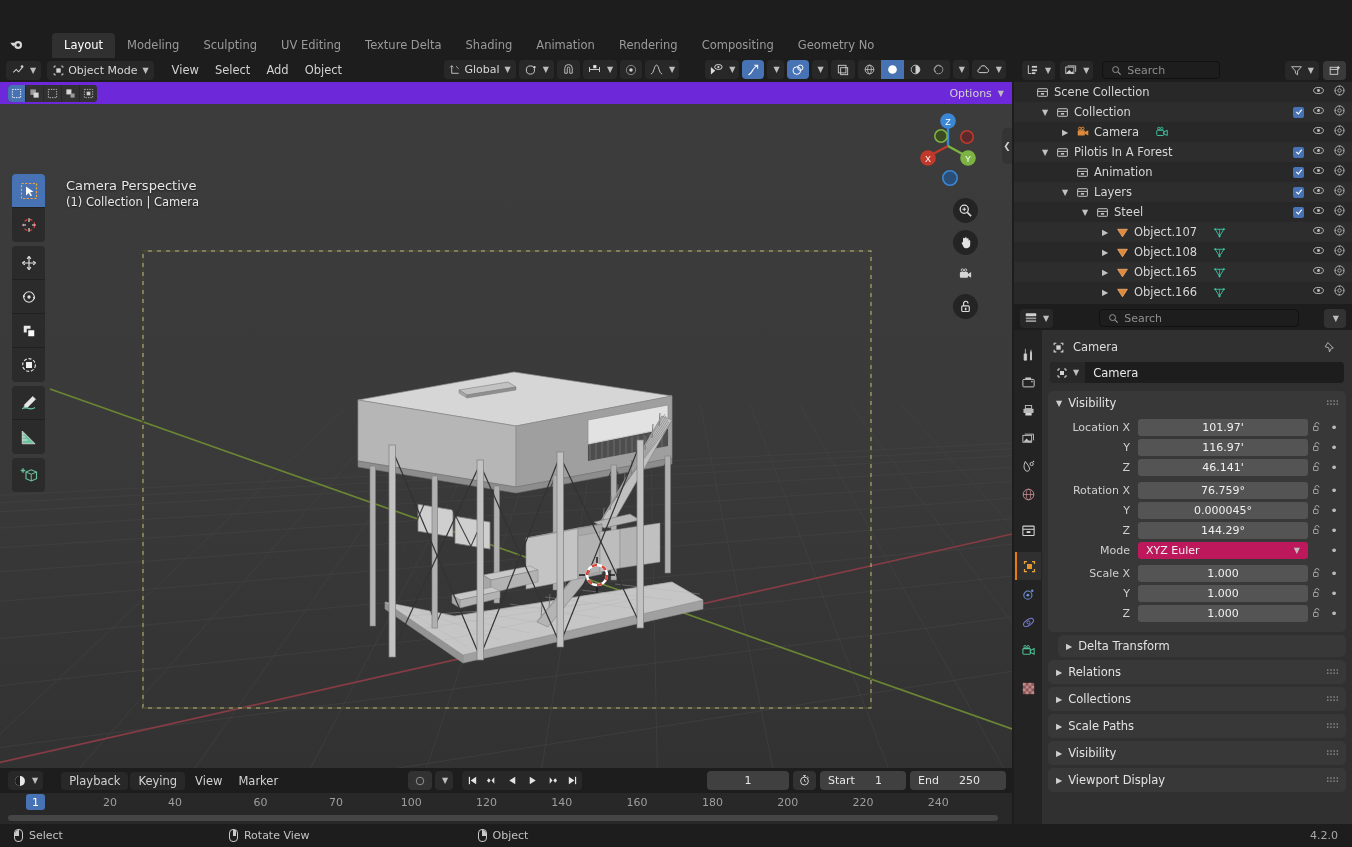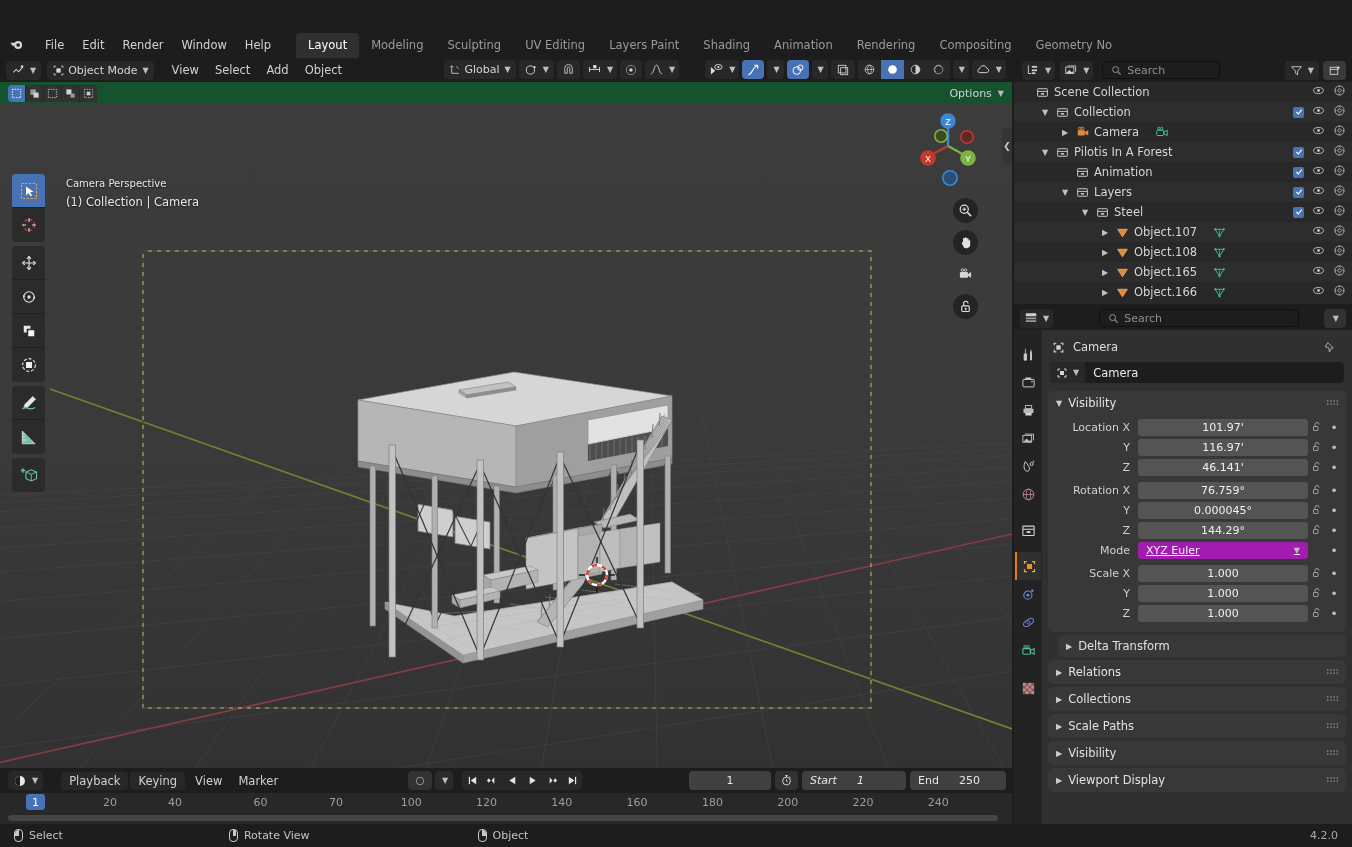--- a/index.html
+++ b/index.html
@@ -42,34 +42,34 @@
   .ctlgrp { display: flex; align-items: center; height: 19px; background: #282828; border-radius: 4px; overflow: hidden; }
   .ctlgrp .idblock { display:flex; align-items:center; height:19px; background:#1d1d1d; padding: 0 4px 0 4px; border-radius:4px 0 0 4px;}
   .ctlgrp .namefield { background:#282828; padding: 0 10px 0 6px; font-size: 11px; color:#e3e3e3; height:19px; display:flex;align-items:center; min-width:66px;}
   .icobtn { width: 19px; height: 19px; display: flex; align-items: center; justify-content: center; }
   .icobtn.on { background: #3d3d3d; }
   .chev { font-size: 8px; color: #bdbdbd; margin-left: 2px; }
 
   
   .viewport { position: absolute; left: 0; top: 58px; width: 1012px; height: 710px; background: #303030; }
   .vp-header { position:absolute; top:0; left:0; width:1012px; height:24px; background:#1d1d1d; display:flex; align-items:center; gap:2px; padding-left:6px;}
-  .vp-header2 { position:absolute; top:24px; left:0; width:1012px; height:22px; background:#14532d; display:flex; align-items:center; padding-left:8px;}
+  .vp-header2 { position:absolute; top:24px; left:0; width:1012px; height:22px; background:#6d28d9; display:flex; align-items:center; padding-left:8px;}
   .vp-btn { height:19px; display:flex; align-items:center; justify-content:center; background:#282828; border-radius:4px; padding:0 5px; color:#d6d6d6; font-size:11px; gap:3px;}
   .vp-plain { padding:2px 8px; color:#d2d2d2; font-size:11.5px; }
 
   .vp-canvas { position:absolute; left:0; top:46px; width:1012px; height:664px; overflow:hidden; }
 
   .sel-modes { display:flex; gap:1px; background:#282828; border-radius:4px; overflow:hidden; height:17px;}
   .sel-mode { width:17px; height:17px; background:#323232; display:flex;align-items:center;justify-content:center;}
   .sel-mode.active { background:#4772b3; }
 
   .options-btn { position:absolute; right:8px; top:2px; height:18px; display:flex; align-items:center; gap:4px; color:#d2d2d2; font-size:11px; }
 
   
-  .vp-text { position:absolute; left:66px; top:120px; font-size:10px; color:#e8e8e8; text-shadow:0 1px 2px rgba(0,0,0,.6); }
+  .vp-text { position:absolute; left:66px; top:120px; font-size:13px; color:#e8e8e8; text-shadow:0 1px 2px rgba(0,0,0,.6); }
   .vp-text2 { position:absolute; left:66px; top:137px; font-size:11.5px; color:#e8e8e8; text-shadow:0 1px 2px rgba(0,0,0,.6); }
 
   
   .toolbar { position:absolute; left:12px; top:116px; width:33px; display:flex; flex-direction:column; gap:0px; }
   .tool { width:33px; height:34px; background:#2b2b2b; display:flex; align-items:center; justify-content:center; border-bottom:1px solid #212121; }
   .tool:first-child { border-radius:4px 4px 0 0; }
   .tool.sel { background:#4772b3; }
   .tool.grp-end { margin-bottom:4px; border-radius:0 0 4px 4px; border-bottom:none; }
   .tool.grp-start { border-radius:4px 4px 0 0; }
   .tool.single { border-radius:4px; border-bottom:none; margin-bottom:4px; }
@@ -117,21 +117,21 @@
   .idrow { margin:0 8px 8px 8px; height:21px; background:#1d1d1d; border-radius:4px; display:flex; align-items:center; }
   .idrow .left { display:flex; align-items:center; gap:3px; padding:0 6px; height:21px; background:#282828; border-radius:4px 0 0 4px;}
   .idrow .nm { padding-left:8px; font-size:11.5px; color:#e8e8e8;}
   .panel { margin:0 6px 3px 6px; background:#383838; border-radius:5px; }
   .panel-hdr { height:24px; display:flex; align-items:center; padding:0 8px; font-size:11.5px; color:#e2e2e2; gap:6px; position:relative;}
   .grip { position:absolute; right:8px; top:9px; width:11px; height:7px;}
   .panel-body { padding:3px 4px 8px 4px; }
   .frow { display:flex; align-items:center; height:18px; margin-bottom:2px; }
   .flabel { width:86px; text-align:right; padding-right:8px; font-size:11px; color:#d0d0d0;}
   .fval { flex:1; height:17px; background:#545454; border-radius:3px; display:flex; align-items:center; justify-content:center; font-size:11px; color:#f0f0f0; }
-  .fval.dropdown { background:#a21caf; justify-content:space-between; padding:0 8px;text-decoration:underline; }
+  .fval.dropdown { background:#be185d; justify-content:space-between; padding:0 8px; }
   .flock { width:18px; display:flex; align-items:center; justify-content:center; }
   .fdot { width:16px; display:flex; align-items:center; justify-content:center; color:#b9b9b9; font-size:13px; }
   .subpanel { margin:3px 6px 3px 16px; height:22px; display:flex; align-items:center; gap:6px; font-size:11.5px; color:#e2e2e2; background:#383838; border-radius:5px; padding-left:8px;}
   .sep { height:3px; }
 
   
   .statusbar { position:absolute; left:0; top:824px; width:1352px; height:23px; background:#1d1d1d; display:flex; align-items:center; color:#c2c2c2; font-size:11px; }
   .sb-item { display:flex; align-items:center; gap:6px; }
   .mouse-ico { width:9px; height:13px; border:1px solid #c9c9c9; border-radius:4px; position:relative; }
   .mouse-ico.lb::before { content:""; position:absolute; left:0; top:0; width:4px; height:6px; background:#c9c9c9; border-radius:4px 0 0 0;}
@@ -144,33 +144,26 @@
 
 <div class="app">
 
 
   <div class="topbar">
     <svg class="blender-logo" viewBox="0 0 24 24">
       <circle cx="13.5" cy="12" r="5.2" fill="#d8d8d8"></circle>
       <circle cx="13.5" cy="12" r="2.4" fill="#1d1d1d"></circle>
       <path d="M3 9 L11 9 L7 14 Z" fill="#d8d8d8"></path>
     </svg>
-    <div id="menus" style="display:flex;">
-        <div class="menu-item">File</div>
-        <div class="menu-item">Edit</div>
-        <div class="menu-item">Render</div>
-        <div class="menu-item">Window</div>
-        <div class="menu-item">Help</div>
-      </div>
     <div class="workspace-tabs" id="ws-tabs">
         <div class="ws-tab active">Layout</div>
         <div class="ws-tab">Modeling</div>
         <div class="ws-tab">Sculpting</div>
         <div class="ws-tab">UV Editing</div>
-        <div class="ws-tab">Layers Paint</div>
+        <div class="ws-tab">Texture Delta</div>
         <div class="ws-tab">Shading</div>
         <div class="ws-tab">Animation</div>
         <div class="ws-tab">Rendering</div>
         <div class="ws-tab">Compositing</div>
         <div class="ws-tab">Geometry No</div>
       </div>
 
     <div class="topright">
       <div class="ctlgrp">
         <div class="idblock">
@@ -791,21 +784,21 @@
       <div style="position:absolute; right:6px; top:3px; display:flex; align-items:center; gap:4px;">
         <div class="numfield" style="width:82px;">1</div>
         <div class="vp-btn" style="padding:0 5px; background:#323232;">
           <svg width="13" height="13" viewBox="0 0 24 24">
               <circle cx="12" cy="13" r="7.2" fill="none" stroke="#dedede" stroke-width="1.7"></circle>
               <path d="M12 9.5 L12 13 L14.5 14.5" stroke="#dedede" stroke-width="1.6" fill="none"></path>
               <path d="M9.5 3 L14.5 3 M12 3 L12 5.8" stroke="#dedede" stroke-width="1.7"></path>
               <path d="M17.5 5 L19.5 7" stroke="#dedede" stroke-width="1.7"></path>
             </svg>
         </div>
-        <div class="labelfield" style="width:104px;font-style:italic;">
+        <div class="labelfield" style="width:86px;">
           <span>Start</span>
           <span>1</span>
         </div>
         <div class="labelfield" style="width:96px;">
           <span>End</span>
           <span>250</span>
         </div>
       </div>
     </div>
 

